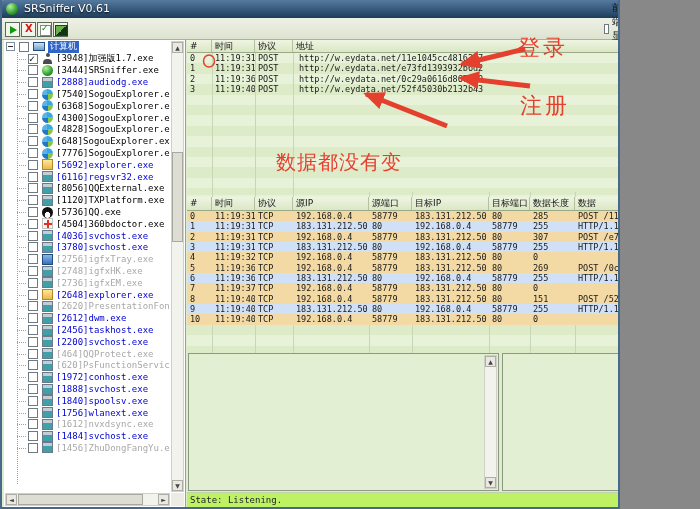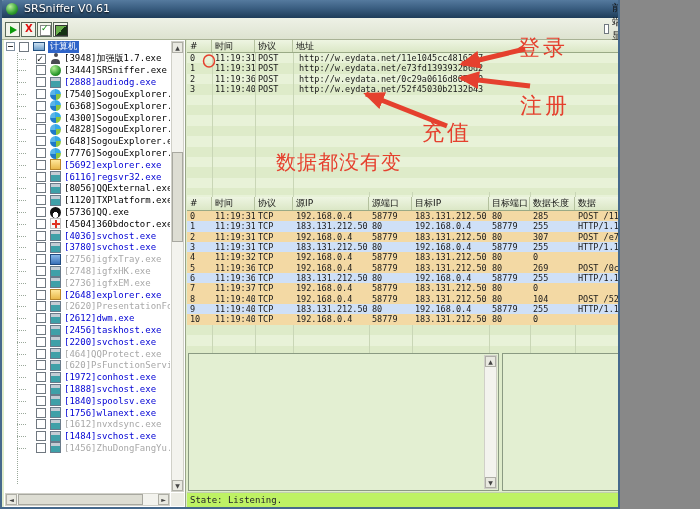--- a/index.html
+++ b/index.html
@@ -35,21 +35,21 @@
     background:linear-gradient(135deg,#6ab04c 0 50%,#143214 50%);}
   .frontend{position:absolute;left:602px;top:3px;display:flex;align-items:center;height:15px;}
   .fe-cb{width:10px;height:10px;background:#fff;border:1px solid #707880;margin-right:3px;}
   .fe-label{font-size:10px;color:#111;}
   .watermark{margin-left:6px;font:9px "DejaVu Serif",serif;color:#4a4238;letter-spacing:0.5px;}
   
   .tree-panel{position:absolute;left:2px;top:40px;width:182px;height:467px;background:#fff;
     border-right:1px solid #98a488;overflow:hidden;}
   .tree-list{position:absolute;left:0;top:1px;right:15px;bottom:15px;overflow:hidden;}
   .tree-list .vline{position:absolute;left:13px;top:12px;bottom:8px;border-left:1px dotted #9aa89a;}
-  .t-row{position:relative;display:flex;align-items:center;height:11.8px;padding-left:32px;
+  .t-row{position:relative;display:flex;align-items:center;height:11.8px;padding-left:24px;
     font-family:"DejaVu Sans Mono",monospace;font-size:9px;white-space:nowrap;overflow:hidden;}
   .t-row.root{padding-left:2px;}
   .stub{position:absolute;left:13px;top:50%;width:9px;border-top:1px dotted #9aa89a;}
   .expander{width:9px;height:9px;border:1px solid #8090a0;background:#fff;position:relative;margin-right:4px;flex:none;}
   .expander::before{content:"";position:absolute;left:1px;right:1px;top:3px;height:1px;background:#333;}
   .cb{width:10px;height:10px;background:#fff;border:1px solid #707880;margin-right:3px;flex:none;position:relative;}
   .cb.checked::before{content:"✓";position:absolute;top:-2px;left:0px;font-size:10px;color:#1a1a1a;font-weight:bold;}
   .ico{width:11px;height:11px;margin:0 3px 0 1px;flex:none;position:relative;}
   .ico.computer{width:12px;height:9px;background:linear-gradient(#cde2f2,#6f9fca);border:1px solid #24507e;}
   .ico.person::before{content:"";position:absolute;left:3.5px;top:0;width:4px;height:4px;border-radius:50%;background:#4a4a52;}
@@ -588,21 +588,21 @@
         </div>
 
         <div class="d-row tcp-cols out">
           <span class="c">8</span>
           <span class="c">11:19:40</span>
           <span class="c">TCP</span>
           <span class="c">192.168.0.4</span>
           <span class="c">58779</span>
           <span class="c">183.131.212.50</span>
           <span class="c">80</span>
-          <span class="c">104</span>
+          <span class="c">151</span>
           <span class="c">POST /52f45030b2132b43 HTT...</span>
         </div>
 
         <div class="d-row tcp-cols in">
           <span class="c">9</span>
           <span class="c">11:19:40</span>
           <span class="c">TCP</span>
           <span class="c">183.131.212.50</span>
           <span class="c">80</span>
           <span class="c">192.168.0.4</span>
@@ -643,16 +643,15 @@
         <polygon points="0,0 4.2,1.8 0,3.6" fill="#e5402e"></polygon>
       </marker>
     </defs>
     <ellipse cx="207" cy="61" rx="5.5" ry="6" fill="none" stroke="#e5402e" stroke-width="1.5"></ellipse>
     <line x1="523" y1="49" x2="460" y2="64" stroke="#e5402e" stroke-width="5" marker-end="url(#ah)"></line>
     <line x1="528" y1="86" x2="459" y2="78" stroke="#e5402e" stroke-width="5" marker-end="url(#ah)"></line>
     <line x1="445" y1="126" x2="364" y2="94" stroke="#e5402e" stroke-width="5" marker-end="url(#ah)"></line>
   </svg>
   <span class="ann big" style="left:516px;top:33px;">登录</span>
   <span class="ann big" style="left:518px;top:91px;">注册</span>
-  <span class="ann big" style="left:420px;top:118px;">充值</span>
   <span class="ann mid" style="left:274px;top:149px;">数据都没有变</span>
 
 </div>
 
 </body></html>

